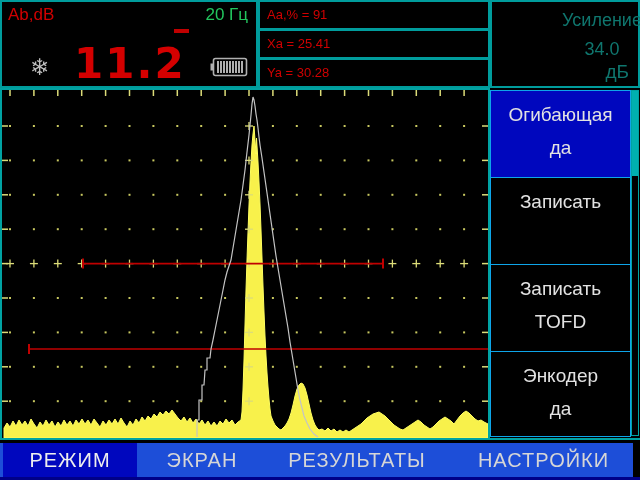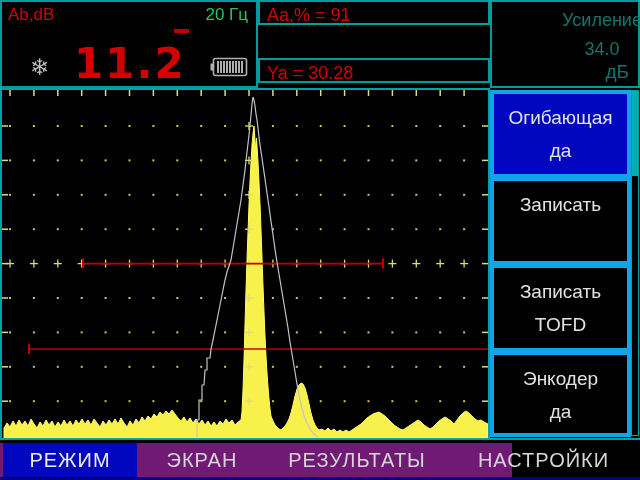--- a/index.html
+++ b/index.html
@@ -10,45 +10,45 @@
   .p-status{left:0;top:0;width:258px;height:88px;}
   .mode-label{position:absolute;left:6px;top:3px;font-size:17px;color:#d00000;}
   .big-value{position:absolute;left:72px;top:13px;font-size:42px;font-weight:bold;
              color:#d40000;font-family:"DejaVu Sans",sans-serif;letter-spacing:2px;margin-top:24px;}
   .minus-dash{position:absolute;left:172px;top:27px;width:15px;height:4px;background:#c00000;}
   .freq-label{position:absolute;right:8px;top:3px;font-size:17px;color:#22c55e;}
   .freeze{position:absolute;left:28px;top:52px;font-size:23px;color:#bdbdbd;}
   .battery{position:absolute;right:8px;bottom:5px;}
   
   .p-meas{left:258px;top:0;width:232px;height:88px;border:none;}
-  .meas-row{position:absolute;left:0;width:232px;height:25px;box-sizing:border-box;
-            border:2px solid #009c9c;background:#000;color:#d00000;font-size:18px;
+  .meas-row{position:absolute;left:0;width:232px;height:30px;box-sizing:border-box;
+            border:2px solid #009c9c;background:#000;color:#d00000;font-size:13px;
             line-height:26px;padding-left:7px;}
   
   .p-gain{left:490px;top:0;width:150px;height:88px;color:#0f766e;font-size:18px;}
   .gain-label{position:absolute;top:8px;width:100%;text-align:center;}
   .gain-value{position:absolute;top:37px;width:100%;text-align:center;}
   .gain-unit{position:absolute;right:9px;bottom:3px;font-size:19px;margin-left:32px;}
   
   .scope{position:absolute;left:0;top:88px;width:490px;height:352px;box-sizing:border-box;
          border:2px solid #00a2a2;background:#000;}
   .scope svg{display:block;width:486px;height:348px;}
   
   .rmenu{position:absolute;left:490px;top:88px;width:150px;height:352px;background:#000;}
   .rbtn{position:absolute;left:0;width:141px;height:88px;box-sizing:border-box;
-        border:4px solid #0ea5e9;background:#000;color:#e2e2e2;font-size:19px;text-align:center;}
+        border:1px solid #0ea5e9;background:#000;color:#e2e2e2;font-size:19px;text-align:center;}
   .rbtn .l1{position:absolute;top:13px;width:100%;}
   .rbtn .l2{position:absolute;top:46px;width:100%;}
   .rbtn.sel{background:#0007be;}
   .rscroll{position:absolute;right:1px;top:2px;width:8px;height:346px;box-sizing:border-box;
            border:1px solid #00a2a2;background:#000;}
   .rthumb{position:absolute;left:0;top:0;width:6px;height:85px;background:#00b0b0;}
   
   .bsep{position:absolute;left:0;top:438px;width:640px;height:2px;background:#00a2a2;}
-  .bbar{position:absolute;left:0;top:443px;width:512px;height:34px;background:#701a75;}
+  .bbar{position:absolute;left:0;top:443px;width:633px;height:34px;background:#1d4ed8;}
   .bitem{position:absolute;top:0;height:34px;line-height:34px;text-align:center;
          color:#d6d6d6;font-size:20px;letter-spacing:1px;}
   .bitem.sel{background:#0007be;color:#eeeeee;}
   .bline{position:absolute;left:0;top:477px;width:640px;height:3px;background:#000088;}
 </style>
 </head>
 <body>
 
 <div class="screen">
 
@@ -72,20 +72,21 @@
           <rect x="25" y="4" width="2" height="12"></rect>
             <rect x="28" y="4" width="2" height="12"></rect>
           <rect x="31" y="4" width="2" height="12"></rect>
         </g>
       </svg>
     </span>
   </div>
 
   <div class="panel p-meas">
     <div class="meas-row" style="top:0">Aa,% = 91</div>
+    <div class="meas-row" style="top:29px">Xa = 25.41</div>
     <div class="meas-row" style="top:58px">Ya = 30.28</div>
   </div>
 
   <div class="panel p-gain">
     <div class="gain-label">Усиление</div>
     <div class="gain-value">34.0</div>
     <div class="gain-unit">дБ</div>
   </div>
 
   <div class="scope">

